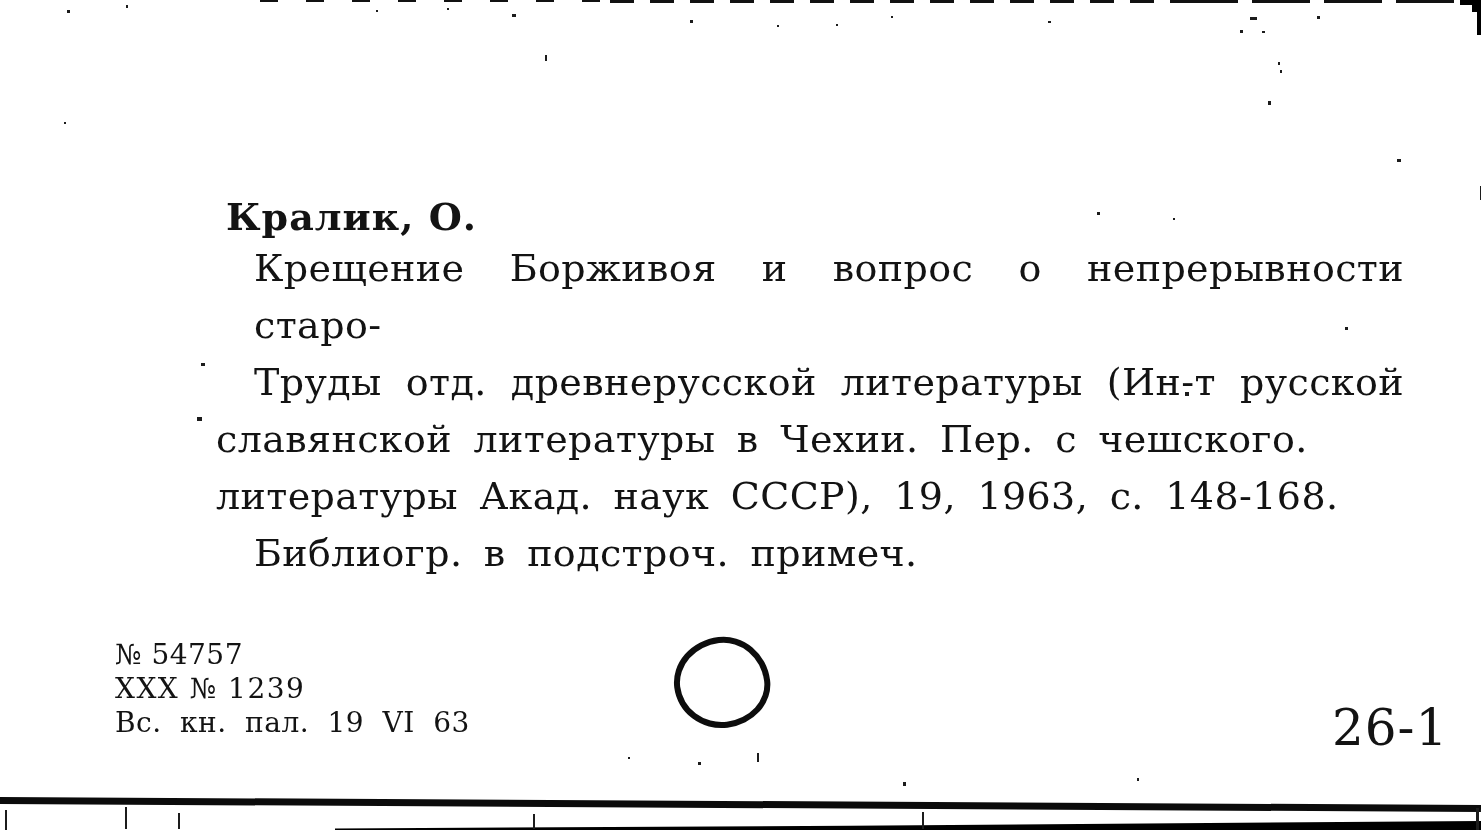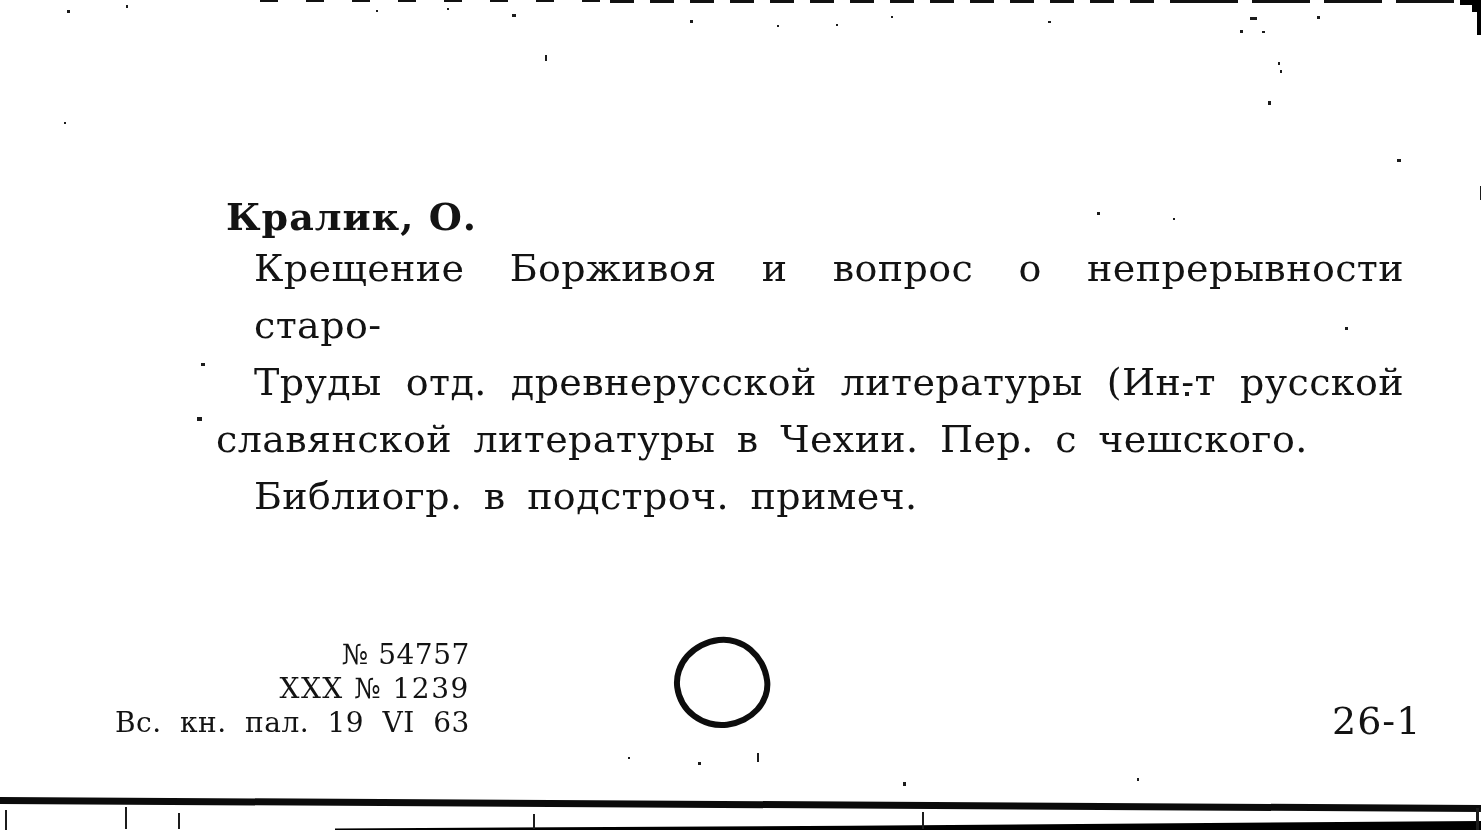--- a/index.html
+++ b/index.html
@@ -38,30 +38,29 @@
   .bline.justify { text-align: justify; text-align-last: justify; }
 
   
   .catalog-block {
     position: absolute;
     left: 115px; top: 638px;
     font-size: 28px;
     line-height: 34px;
     letter-spacing: 0.5px;
     white-space: nowrap;
-    text-align: right;
   }
   .catalog-block .reg { word-spacing: 9px; }
   .catalog-block .series { letter-spacing: 1.5px; }
 
   
   .card-code {
     position: absolute;
     left: 1332px; top: 699px;
-    font-size: 38px;
+    font-size: 50px;
     letter-spacing: 1px;
     text-align: center;
   }
 
   
   .circle-mark {
     position: absolute;
     left: 674px; top: 637px;
     width: 96px; height: 91px;
     border: 6px solid #0d0d0d;
@@ -109,20 +108,21 @@
 </head>
 <body>
 
 <div class="card">
 
   <div class="bib-block">
     <div class="heading">Кралик, О.</div>
     <div class="bline indent justify">Крещение Борживоя и вопрос о непрерывности старо-</div>
     <div class="bline indent justify">Труды отд. древнерусской литературы (Ин-т русской</div>
     <div class="bline">славянской литературы в Чехии. Пер. с чешского.</div>
+    <div class="bline">литературы Акад. наук СССР), 19, 1963, с. 148-168.</div>
     <div class="bline indent">Библиогр. в подстроч. примеч.</div>
   </div>
 
   <div class="catalog-block">
     <div>№ 54757</div>
     <div class="series">XXX № 1239</div>
     <div class="reg">Вс. кн. пал. 19 VI 63</div>
   </div>
 
   <div class="card-code">26-1</div>

